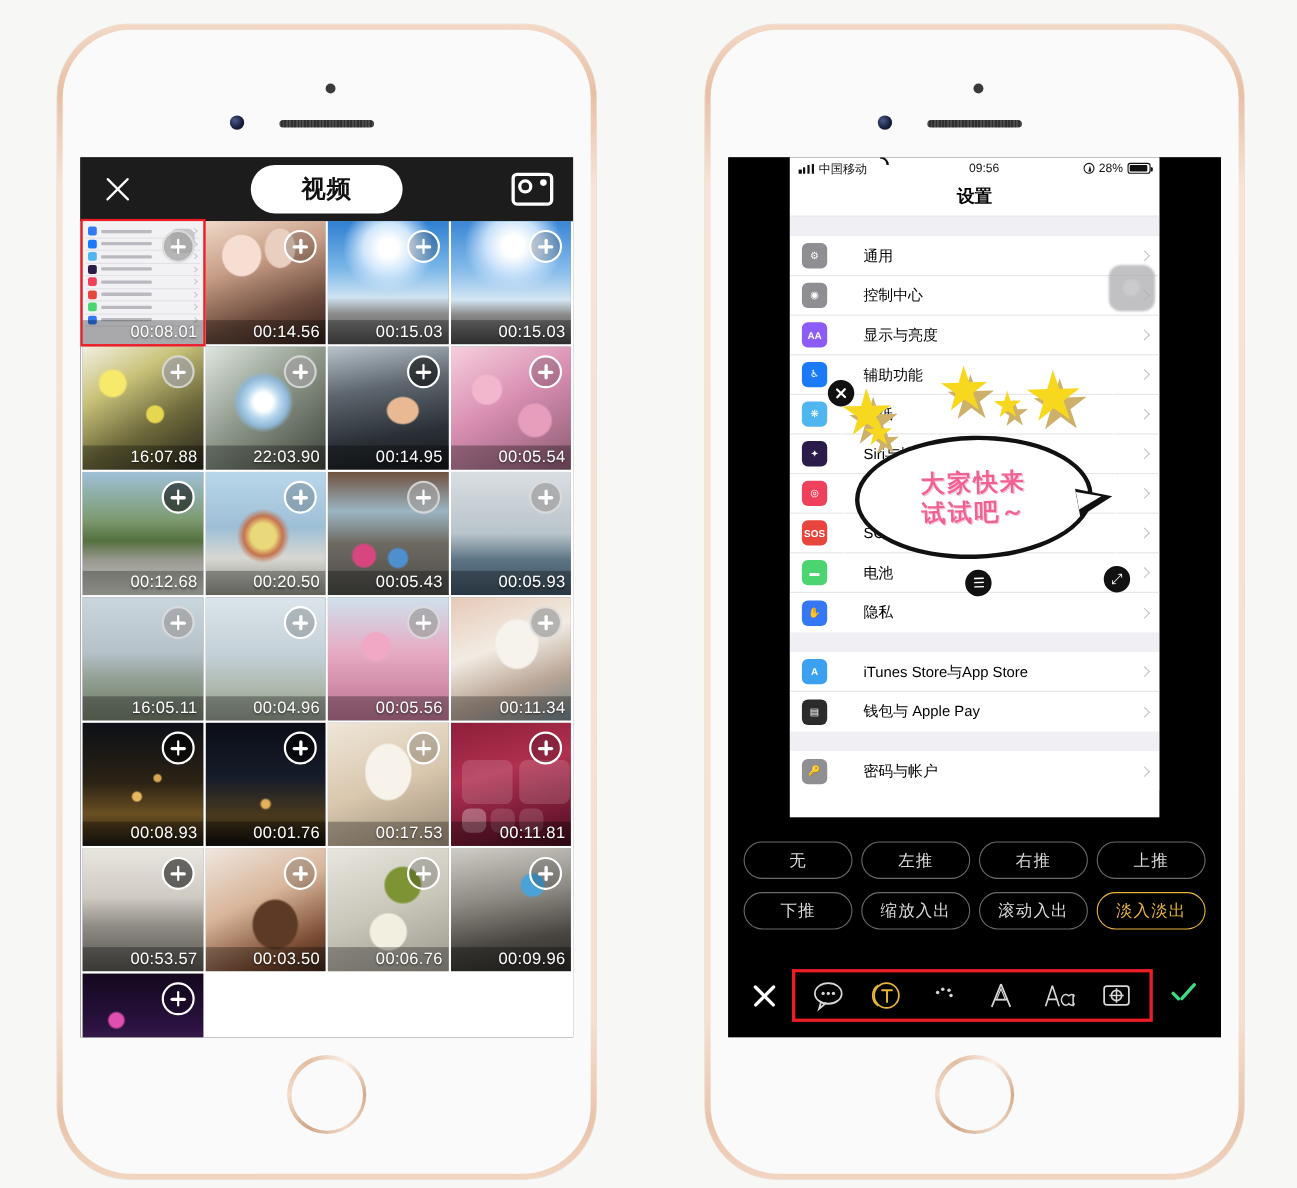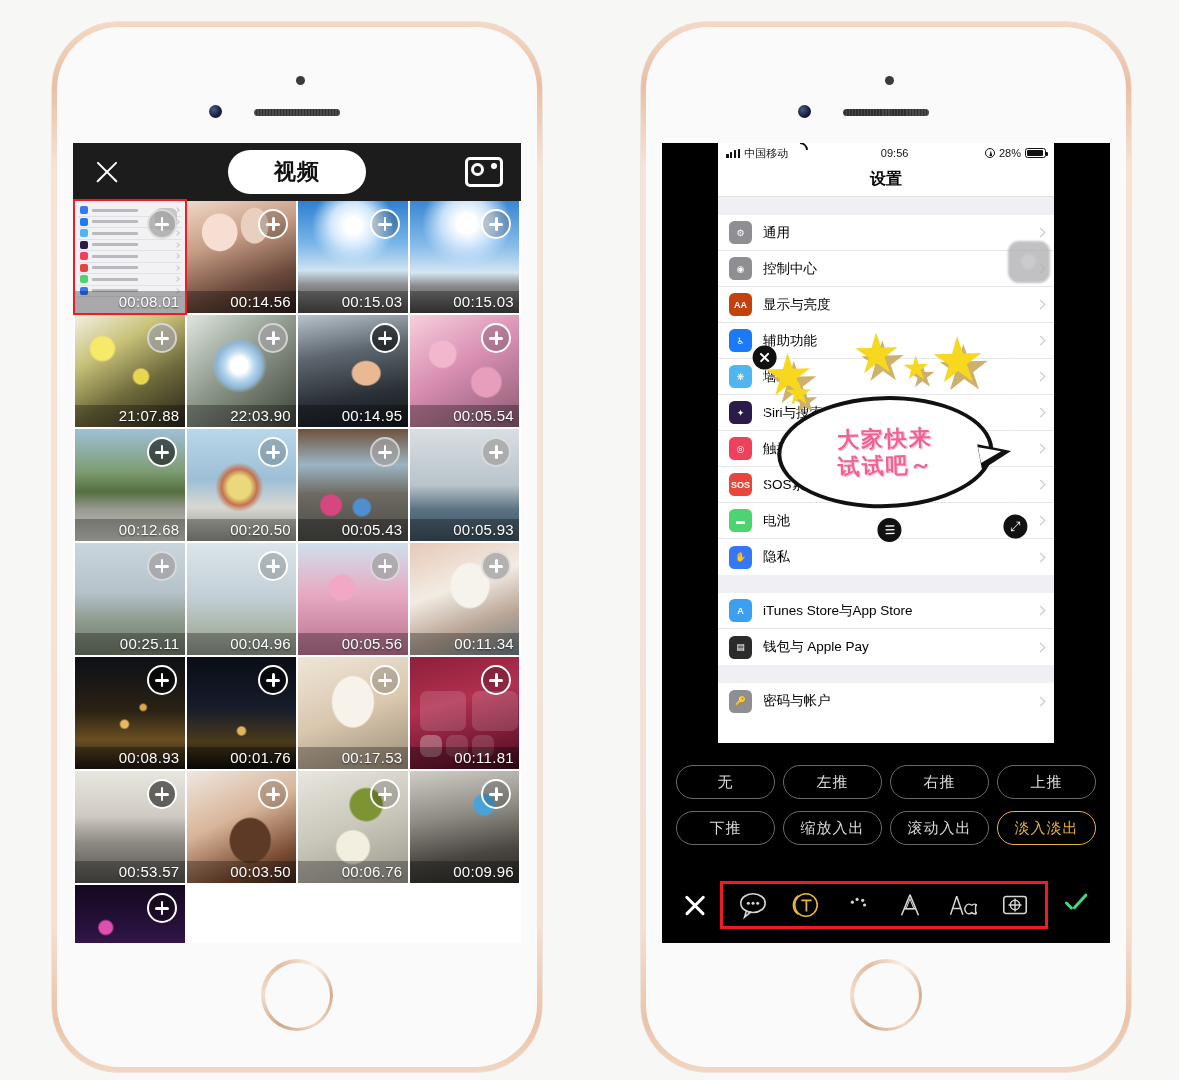--- a/index.html
+++ b/index.html
@@ -254,21 +254,21 @@
   .ios-row{
     display:flex;align-items:center;gap:11px;height:36px;padding:0 10px 0 11px;
     border-bottom:.5px solid #e5e5ea;position:relative;
   }
   .ios-row:last-child{border-bottom:none;}
   .ios-ic{
     width:23px;height:23px;border-radius:5.5px;flex:0 0 auto;
     display:flex;align-items:center;justify-content:center;
     font-size:9px;color:#fff;font-weight:700;
   }
-  .ios-lbl{ font-size:13.5px;color:#000;flex:1; }
+  .ios-lbl{ font-size:13.5px;color:#000;flex:1;margin-left:22px; }
   .chev{
     width:7px;height:7px;border-right:1.6px solid #c4c4c8;border-top:1.6px solid #c4c4c8;
     transform:rotate(45deg);flex:0 0 auto;
   }
   .blur-sq{
     position:absolute; right:4px; top:-4px; width:42px;height:42px;border-radius:11px;
     background:rgba(175,175,178,.78); filter:blur(1.2px);
   }
   .blur-sq:after{
     content:"";position:absolute;left:13px;top:13px;width:15px;height:15px;border-radius:50%;
@@ -445,21 +445,21 @@
             <div class="dur">00:15.03</div>
           </div>
           <div class="cell">
             <div class="thumb t-sky2"></div>
             <div class="plus"></div>
             <div class="dur">00:15.03</div>
           </div>
           <div class="cell">
             <div class="thumb t-yellow"></div>
             <div class="plus grey"></div>
-            <div class="dur">21:07.88</div>
+            <div class="dur">16:07.88</div>
           </div>
           <div class="cell">
             <div class="thumb t-bubble"></div>
             <div class="plus grey"></div>
             <div class="dur">22:03.90</div>
           </div>
           <div class="cell">
             <div class="thumb t-car"></div>
             <div class="plus dark"></div>
             <div class="dur">00:14.95</div>
@@ -485,21 +485,21 @@
             <div class="dur">00:05.43</div>
           </div>
           <div class="cell">
             <div class="thumb t-coaster"></div>
             <div class="plus grey"></div>
             <div class="dur">00:05.93</div>
           </div>
           <div class="cell">
             <div class="thumb t-tree1"></div>
             <div class="plus grey"></div>
-            <div class="dur">00:25.11</div>
+            <div class="dur">16:05.11</div>
           </div>
           <div class="cell">
             <div class="thumb t-tree2"></div>
             <div class="plus"></div>
             <div class="dur">00:04.96</div>
           </div>
           <div class="cell">
             <div class="thumb t-sakura2"></div>
             <div class="plus grey"></div>
             <div class="dur">00:05.56</div>
@@ -610,21 +610,21 @@
                   <span class="ios-ic" style="background:#8e8e93">⚙</span>
                   <span class="ios-lbl">通用</span>
                   <span class="chev"></span>
                 </div>
                 <div class="ios-row">
                   <span class="ios-ic" style="background:#8e8e93">◉</span>
                   <span class="ios-lbl">控制中心</span>
                   <span class="chev"></span>
                 </div>
                 <div class="ios-row">
-                  <span class="ios-ic" style="background:#c2410c">AA</span>
+                  <span class="ios-ic" style="background:#8b5cf6">AA</span>
                   <span class="ios-lbl">显示与亮度</span>
                   <span class="chev"></span>
                 </div>
                 <div class="ios-row">
                   <span class="ios-ic" style="background:#1a7af8">♿</span>
                   <span class="ios-lbl">辅助功能</span>
                   <span class="chev"></span>
                 </div>
                 <div class="ios-row">
                   <span class="ios-ic" style="background:#4fb6f0">❋</span>

